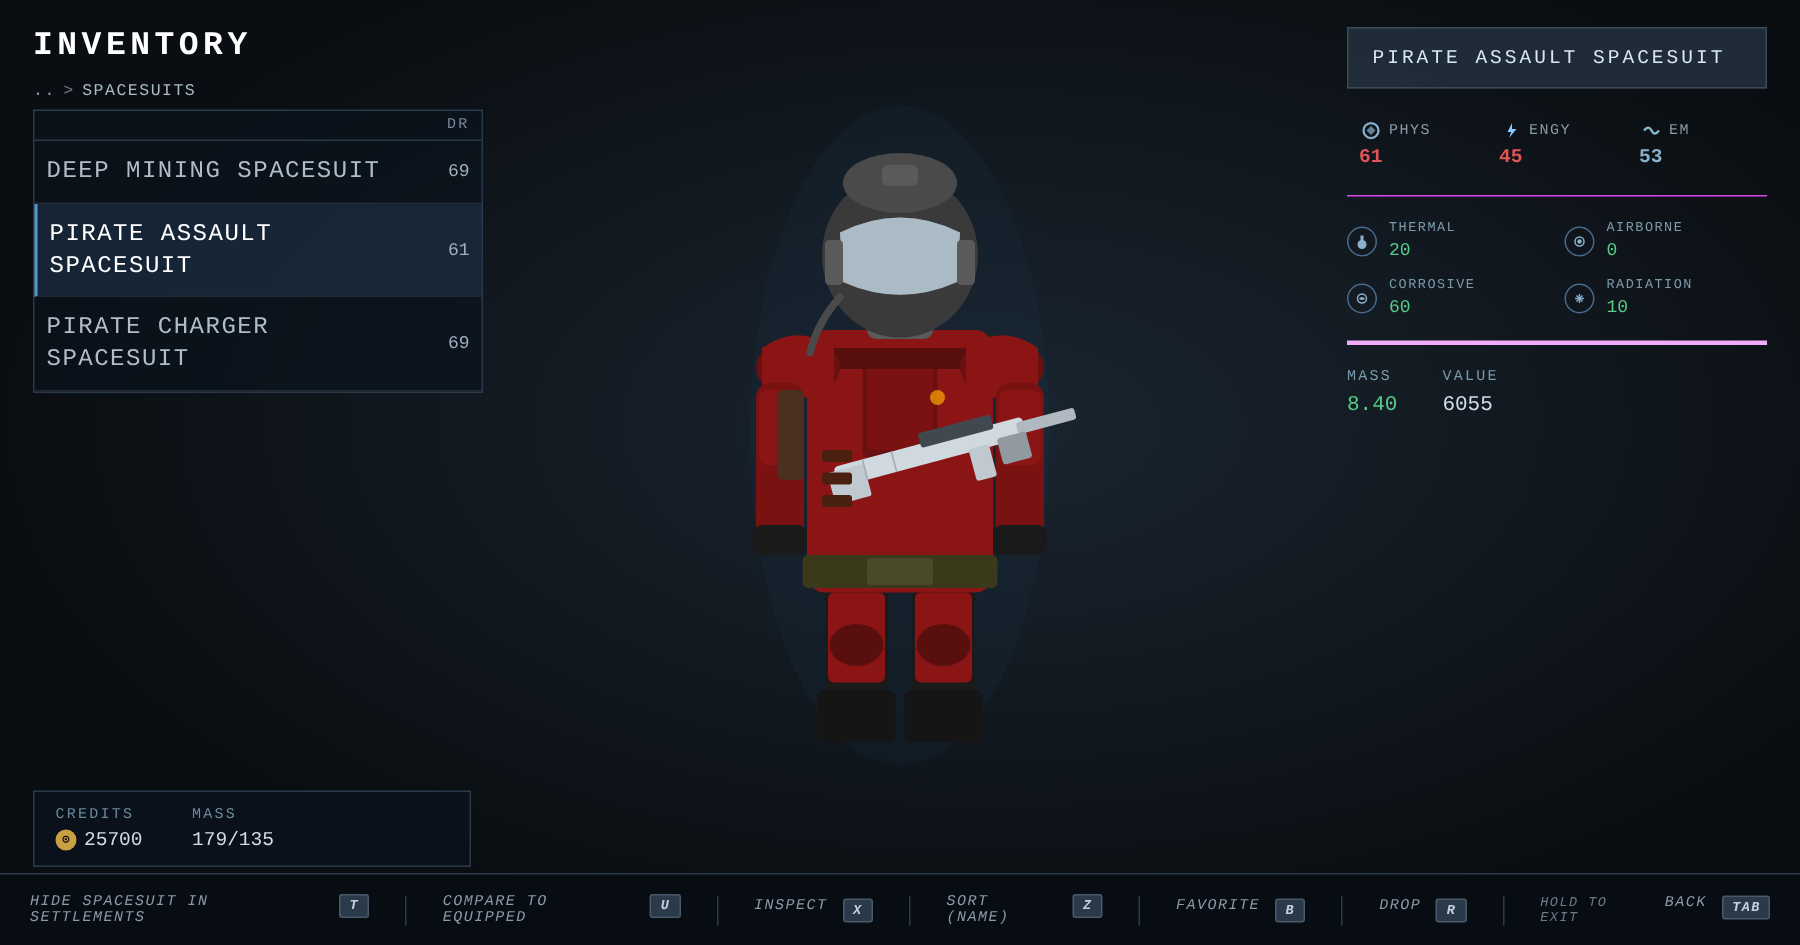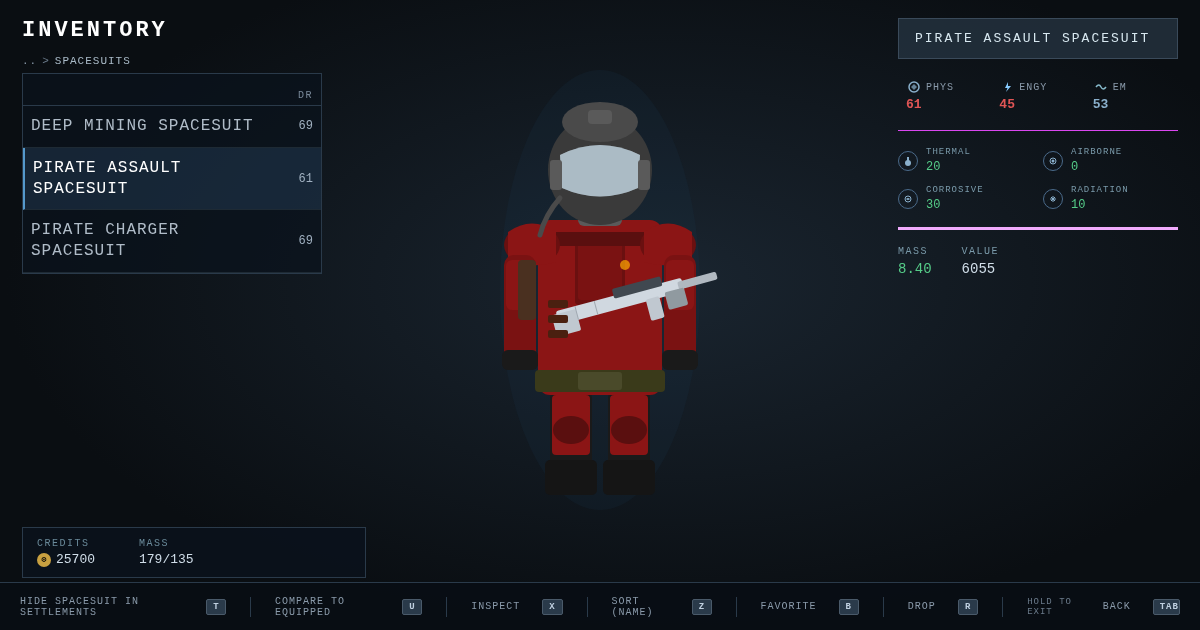--- a/index.html
+++ b/index.html
@@ -69,21 +69,20 @@
     .item-list-header {
       display: flex;
       justify-content: space-between;
       align-items: center;
       padding: 4px 8px;
       border-bottom: 1px solid #2a3a4a;
       font-size: 10px;
       letter-spacing: 1.5px;
       color: #7a8a9a;
       text-transform: uppercase;
-      margin-top: 12px;
     }
 
     .item-list {
       width: 100%;
     }
 
     .item-row {
       display: flex;
       justify-content: space-between;
       align-items: center;
@@ -117,26 +116,26 @@
       color: #a0b0c0;
       min-width: 30px;
       text-align: right;
     }
 
     
     .bottom-left {
       position: absolute;
       bottom: 52px;
       left: 22px;
-      width: 344px;
+      width: 292px;
       border: 1px solid #2a3a4a;
       background: rgba(10,18,28,0.85);
       padding: 10px 14px;
       display: flex;
-      gap: 44px;
+      gap: 33px;
     }
 
     .stat-block label {
       font-size: 10px;
       letter-spacing: 1.5px;
       color: #6a8a9a;
       text-transform: uppercase;
       display: block;
       margin-bottom: 3px;
     }
@@ -324,26 +323,27 @@
       border-top: 1px solid #2a3a4a;
       display: flex;
       align-items: center;
       justify-content: center;
       gap: 24px;
       padding: 0 20px;
     }
 
     .action-item {
       display: flex;
-      align-items: center;
-      gap: 22px;
+      align-items: flex-start;
+      gap: 10px;
       font-size: 10px;
       letter-spacing: 1px;
       text-transform: uppercase;
       color: #8a9aaa;
+      font-style: italic;
     }
 
     .key-badge {
       background: #2a3a4a;
       border: 1px solid #4a5a6a;
       border-radius: 2px;
       padding: 2px 6px;
       font-size: 9px;
       color: #c0d0e0;
       font-weight: bold;
@@ -572,21 +572,21 @@
       </div>
       <div class="sec-stat-row">
         <div class="sec-stat-icon">
           <svg width="10" height="10" viewBox="0 0 10 10">
             <circle cx="5" cy="5" r="3" stroke="#8ab0cc" stroke-width="1" fill="none"></circle>
             <path d="M3 5 Q5 3 7 5 Q5 7 3 5Z" fill="#8ab0cc"></path>
           </svg>
         </div>
         <div class="sec-stat-text">
           <label>CORROSIVE</label>
-          <span class="val">30</span>
+          <span class="val">60</span>
         </div>
       </div>
       <div class="sec-stat-row">
         <div class="sec-stat-icon">
           <svg width="10" height="10" viewBox="0 0 10 10">
             <circle cx="5" cy="5" r="1.5" fill="#8ab0cc"></circle>
             <path d="M5 2 L5 3.5 M5 6.5 L5 8 M2 5 L3.5 5 M6.5 5 L8 5" stroke="#8ab0cc" stroke-width="1"></path>
             <path d="M3 3 L4 4 M6 6 L7 7 M3 7 L4 6 M6 4 L7 3" stroke="#8ab0cc" stroke-width="1"></path>
           </svg>
         </div>

